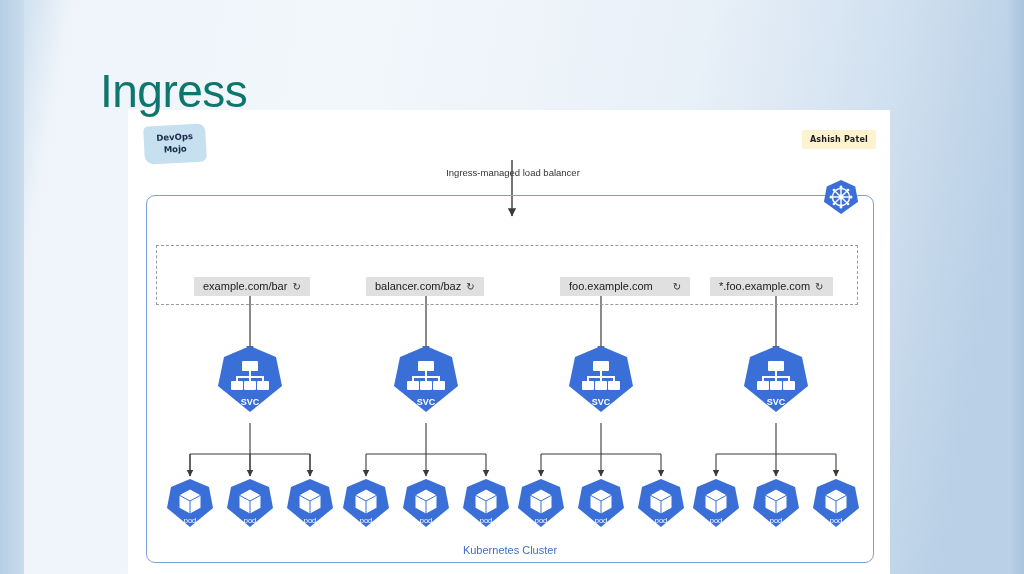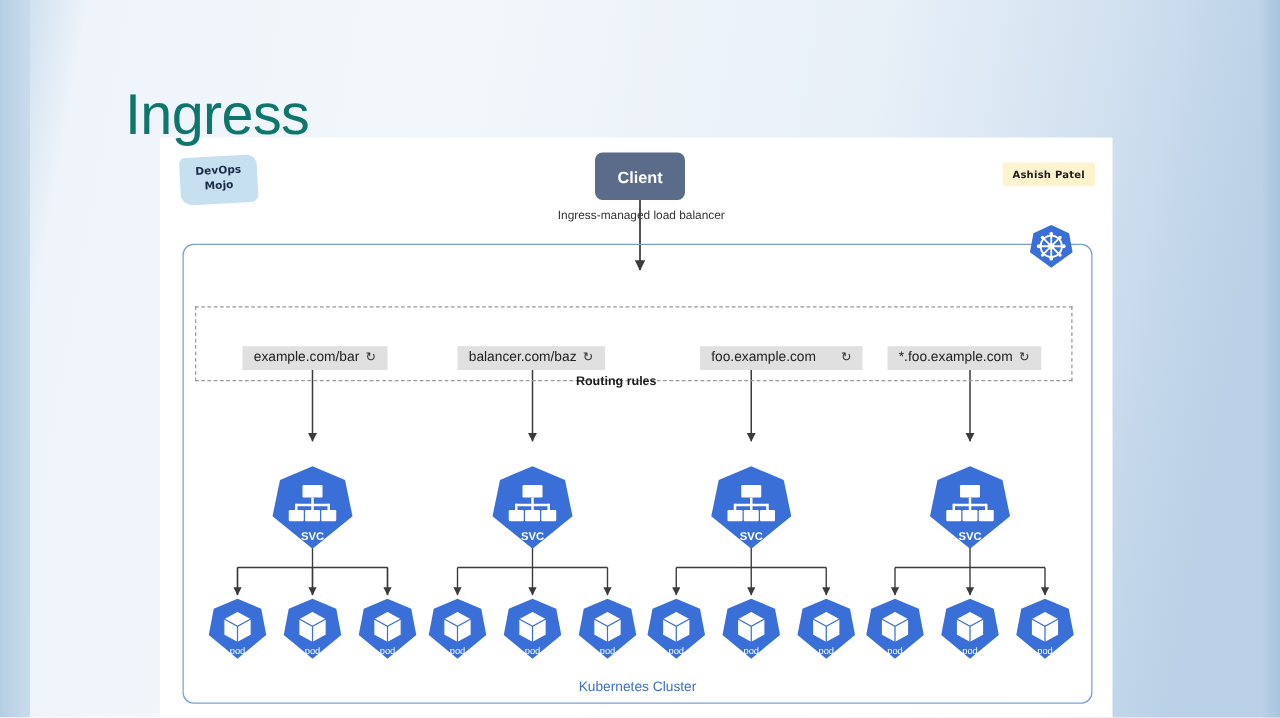--- a/index.html
+++ b/index.html
@@ -106,21 +106,21 @@
   
   .ing-node {
     position: absolute; left: 350px; top: 108px;
     width: 66px; height: 66px; z-index: 4;
   }
   .ing-label {
     position: absolute; left: 0; bottom: 4px; width: 100%;
     text-align: center; color: #fff; font-size: 11px; font-weight: bold;
   }
 
-  .svc-node { position: absolute; top: 262px; width: 68px; height: 68px; text-decoration: underline; }
+  .svc-node { position: absolute; top: 235px; width: 68px; height: 68px; text-decoration: underline; }
   .svc-label {
     position: absolute; left: 0; bottom: 6px; width: 100%;
     text-align: center; color: #fff; font-size: 9px; font-weight: bold;
   }
   .pod-node { position: absolute; top: 368px; width: 50px; height: 50px; }
   .pod-label {
     position: absolute; left: 0; bottom: 3px; width: 100%;
     text-align: center; color: #fff; font-size: 7.5px;
   }
 
@@ -136,23 +136,20 @@
 
 <div class="slide">
 
   <div class="devops-mojo">
     <span>DevOps</span>
     <span>Mojo</span>
   </div>
 
   <div class="ashish-patel">Ashish Patel</div>
 
-  <div class="client-box">
-    <span>Client</span>
-  </div>
 
   <div class="lb-label">Ingress-managed load balancer</div>
 
   <svg class="wires" viewBox="0 0 762 464">
     <defs>
       <marker id="ah" markerWidth="7" markerHeight="7" refX="5.6" refY="3" orient="auto">
         <path d="M0,0 L6,3 L0,6 z" fill="#3b3b3b"></path>
       </marker>
     </defs>
 
@@ -204,21 +201,20 @@
       <circle cx="20" cy="30.5" r="1.6"></circle>
         <circle cx="9.5" cy="20" r="1.6"></circle>
       <circle cx="27.4" cy="12.6" r="1.4"></circle>
         <circle cx="27.4" cy="27.4" r="1.4"></circle>
       <circle cx="12.6" cy="27.4" r="1.4"></circle>
         <circle cx="12.6" cy="12.6" r="1.4"></circle>
     </g>
   </svg>
 
   <div class="rules-box"></div>
-  <div class="rules-label">Routing rules</div>
 
   <div class="rule-pill" style="left:66px;">
     <span>example.com/bar</span>
     <span class="refresh-glyph">↻</span>
   </div>
   <div class="rule-pill" style="left:238px;">
     <span>balancer.com/baz</span>
     <span class="refresh-glyph">↻</span>
   </div>
   <div class="rule-pill" style="left:432px;gap:20px;">

